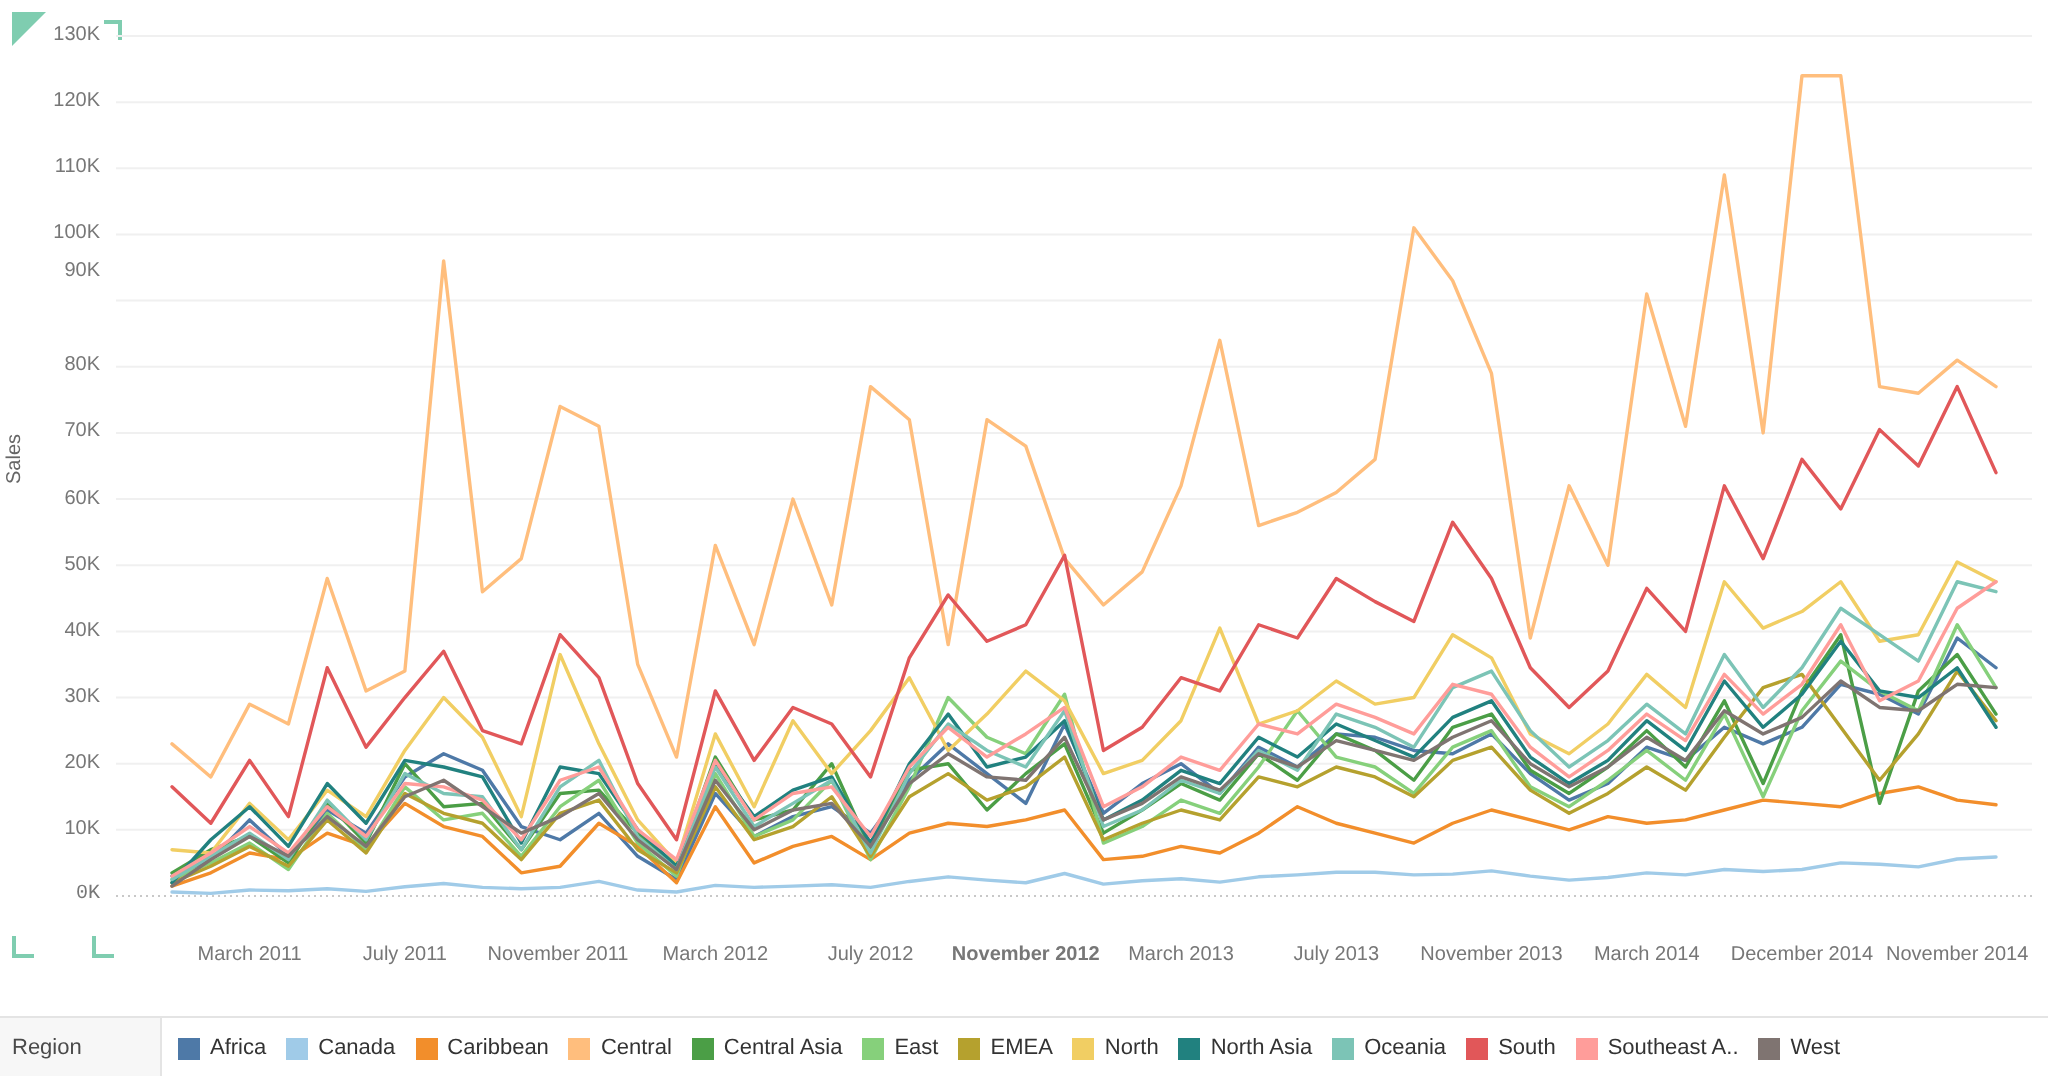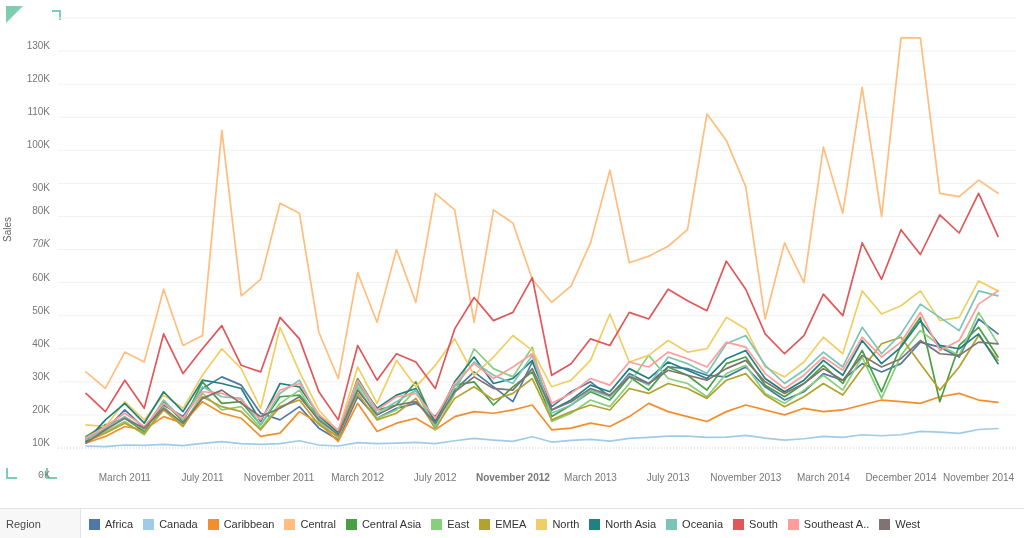--- a/index.html
+++ b/index.html
@@ -59,21 +59,20 @@
   }
 
   .y-tick-label {
     position: absolute;
     right: 0;
     width: 40px;
     text-align: right;
     font-size: 10px;
     color: #777777;
     line-height: 10px;
-    margin-top: 28px;
   }
   #y-ticks {
     position: absolute;
     left: 0px; top: 0px;
     width: 50px; height: 508px;
   }
 
   .x-tick-label {
     position: absolute;
     top: 472px;
@@ -153,23 +152,23 @@
     <div id="y-axis-title">Sales</div>
 
     <div id="y-ticks">
         <div class="y-tick-label" style="top: 443px; font-family: Liberation Mono, monospace;">0K</div>
         <div class="y-tick-label" style="top: 409.923px;">10K</div>
         <div class="y-tick-label" style="top: 376.846px;">20K</div>
         <div class="y-tick-label" style="top: 343.769px;">30K</div>
         <div class="y-tick-label" style="top: 310.692px;">40K</div>
         <div class="y-tick-label" style="top: 277.615px;">50K</div>
         <div class="y-tick-label" style="top: 244.538px;">60K</div>
-        <div class="y-tick-label" style="top: 211.462px; font-style: italic;">70K</div>
+        <div class="y-tick-label" style="top: 211.462px;">70K</div>
         <div class="y-tick-label" style="top: 178.385px;">80K</div>
-        <div class="y-tick-label" style="top: 155px;">90K</div>
+        <div class="y-tick-label" style="top: 131px;">90K</div>
         <div class="y-tick-label" style="top: 112.231px;">100K</div>
         <div class="y-tick-label" style="top: 79.1538px;">110K</div>
         <div class="y-tick-label" style="top: 46.0769px;">120K</div>
         <div class="y-tick-label" style="top: 13px;">130K</div>
       </div>
 
     <div id="plot">
       <svg id="plot-svg" width="958" height="455" viewBox="0 0 958 455">
           <line x1="0" x2="958" y1="438" y2="438" stroke="#c8c8c8" stroke-width="1" stroke-dasharray="1,2"></line>
           <line x1="0" x2="958" y1="404.9230769230769" y2="404.9230769230769" stroke="#f0f0f0" stroke-width="1"></line>

